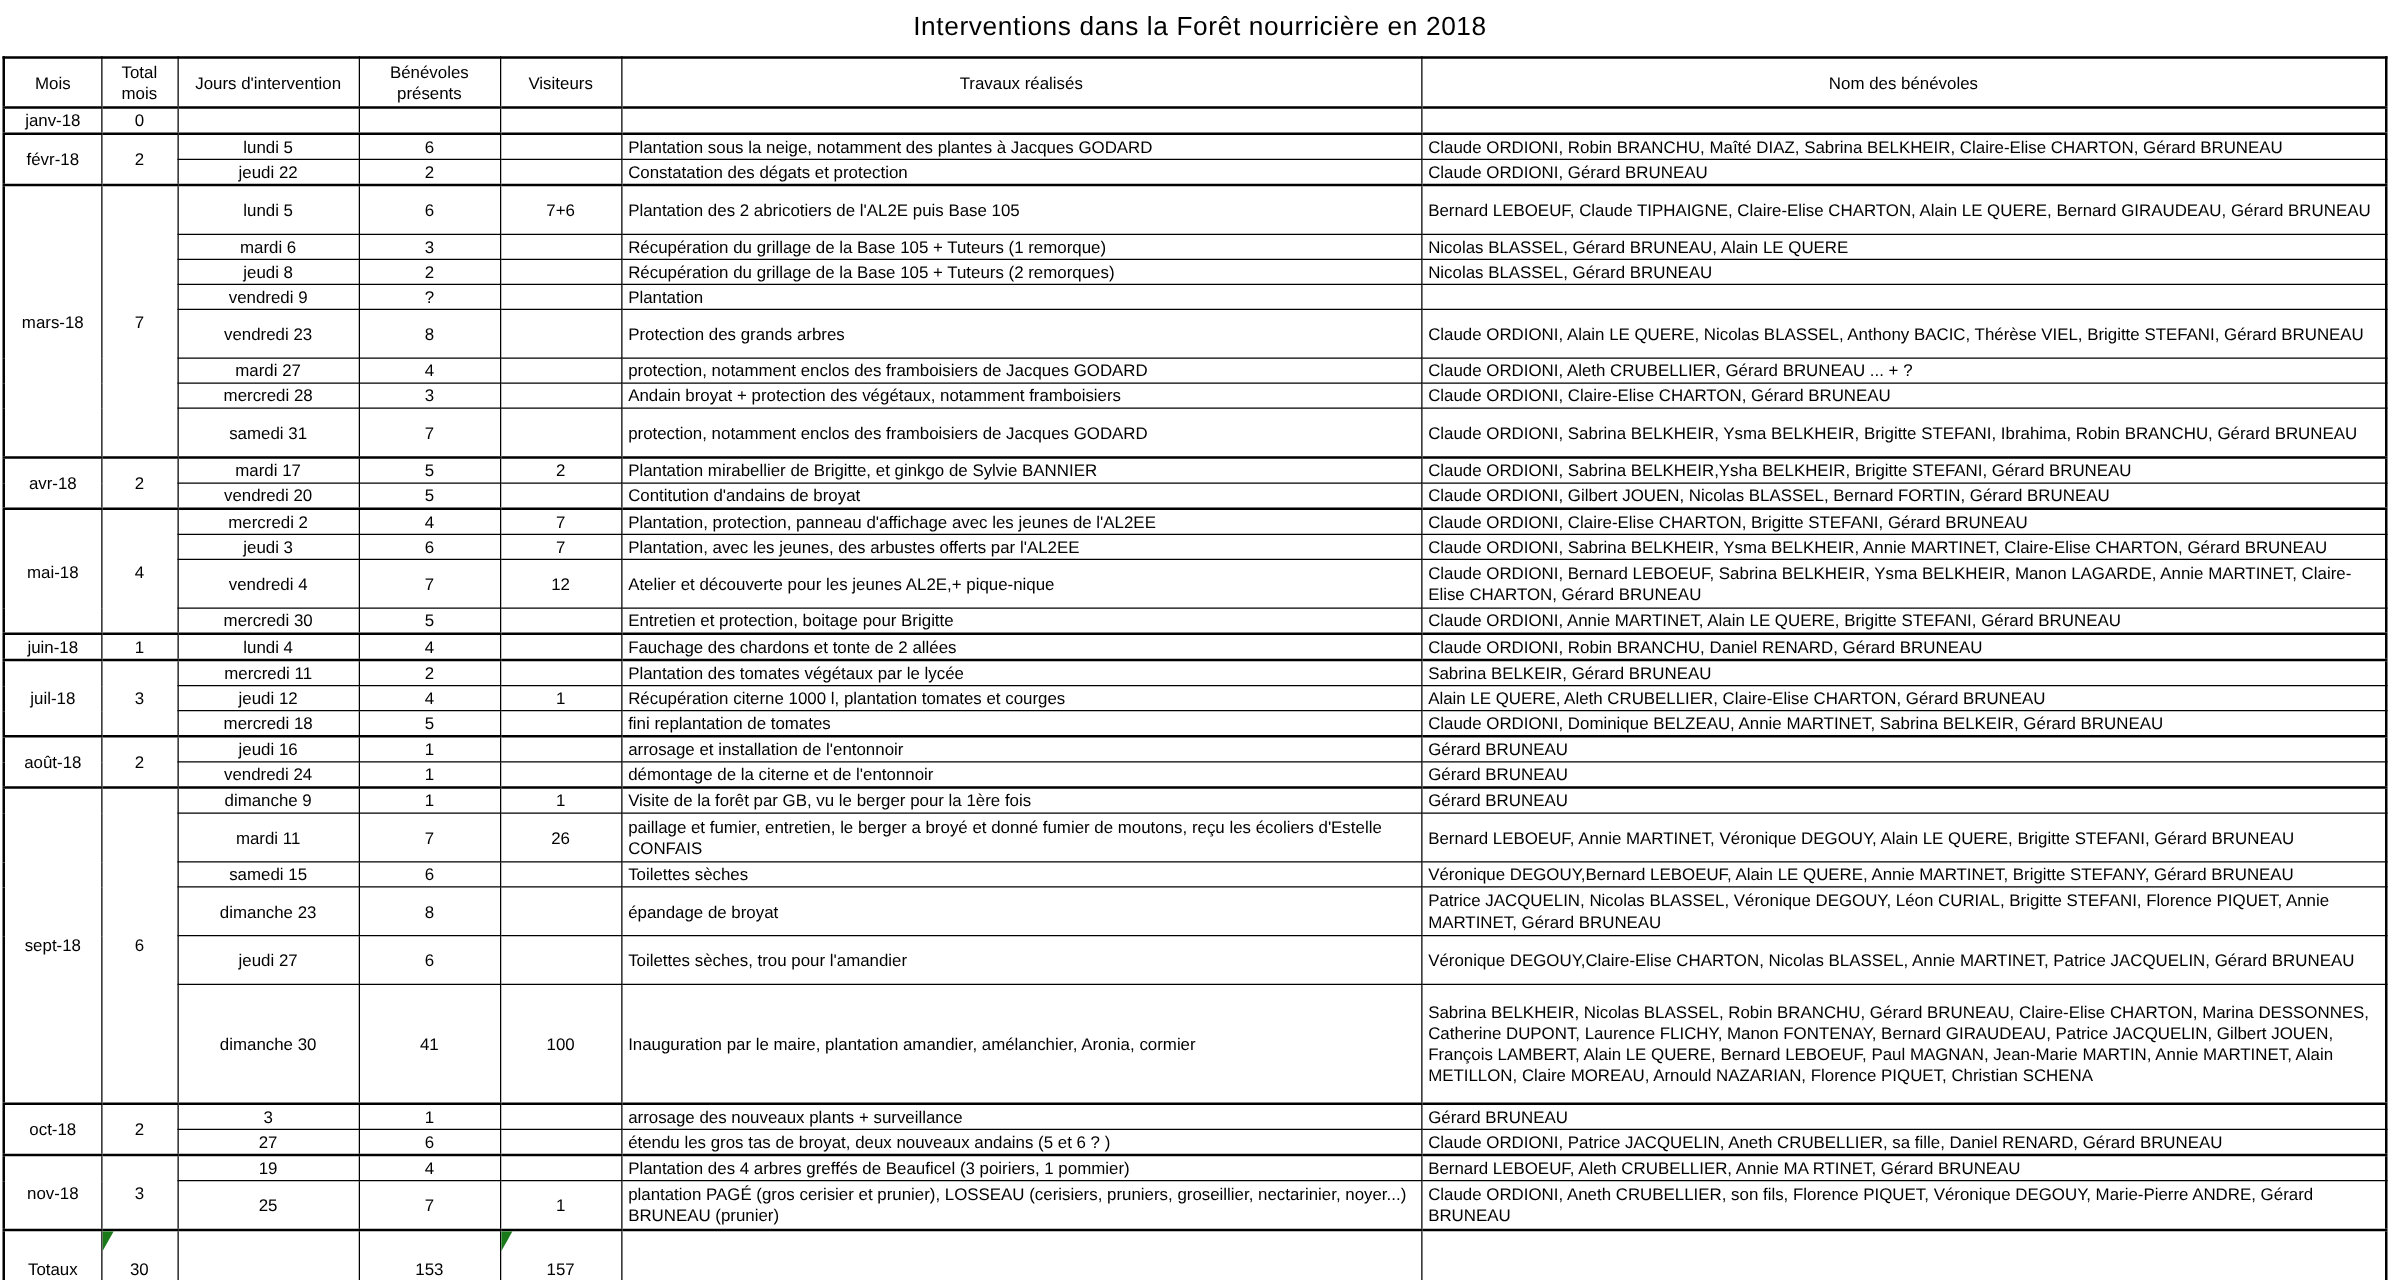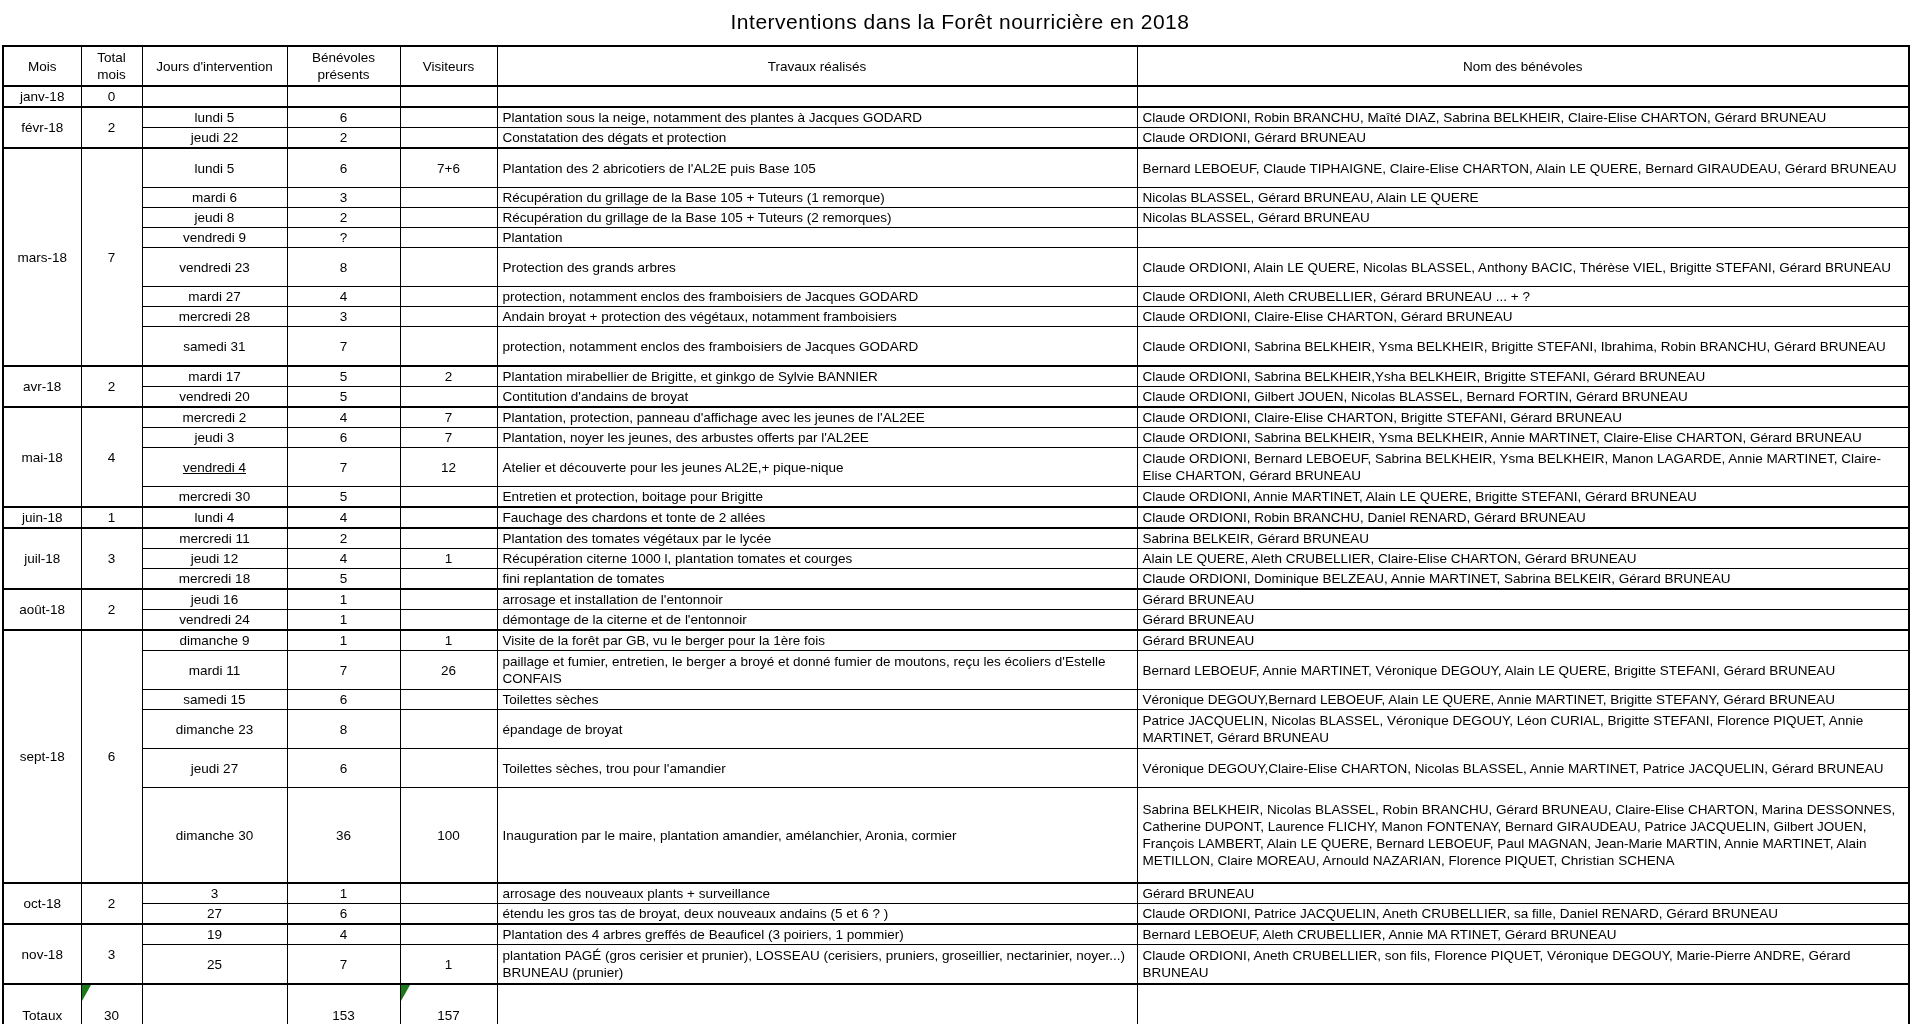--- a/index.html
+++ b/index.html
@@ -163,25 +163,25 @@
         <td class="c">mercredi 2</td>
         <td class="c">4</td>
         <td class="c">7</td>
         <td class="l">Plantation, protection, panneau d'affichage avec les jeunes de l'AL2EE</td>
         <td class="l">Claude ORDIONI, Claire-Elise CHARTON, Brigitte STEFANI, Gérard BRUNEAU</td>
       </tr>
       <tr>
         <td class="c">jeudi 3</td>
         <td class="c">6</td>
         <td class="c">7</td>
-        <td class="l">Plantation, noyer les jeunes, des arbustes offerts par l'AL2EE</td>
+        <td class="l">Plantation, avec les jeunes, des arbustes offerts par l'AL2EE</td>
         <td class="l">Claude ORDIONI,  Sabrina BELKHEIR, Ysma BELKHEIR,  Annie MARTINET, Claire-Elise CHARTON, Gérard BRUNEAU</td>
       </tr>
       <tr>
-        <td class="c" style="height: 36px; text-decoration: underline;">vendredi 4</td>
+        <td class="c" style="height: 36px;">vendredi 4</td>
         <td class="c">7</td>
         <td class="c">12</td>
         <td class="l">Atelier et découverte pour les jeunes AL2E,+  pique-nique</td>
         <td class="l">Claude ORDIONI, Bernard LEBOEUF, Sabrina BELKHEIR, Ysma BELKHEIR, Manon LAGARDE, Annie MARTINET, Claire-Elise CHARTON, Gérard BRUNEAU</td>
       </tr>
       <tr>
         <td class="c">mercredi 30</td>
         <td class="c">5</td>
         <td class="c"></td>
         <td class="l">Entretien et protection, boitage pour Brigitte</td>
@@ -267,21 +267,21 @@
       </tr>
       <tr>
         <td class="c" style="height: 36px;">jeudi 27</td>
         <td class="c">6</td>
         <td class="c"></td>
         <td class="l">Toilettes sèches, trou pour l'amandier</td>
         <td class="l">Véronique DEGOUY,Claire-Elise CHARTON, Nicolas BLASSEL, Annie MARTINET,  Patrice JACQUELIN, Gérard BRUNEAU</td>
       </tr>
       <tr>
         <td class="c" style="height: 92px;">dimanche 30</td>
-        <td class="c">36</td>
+        <td class="c">41</td>
         <td class="c">100</td>
         <td class="l">Inauguration par le maire, plantation amandier, amélanchier, Aronia, cormier</td>
         <td class="l">Sabrina BELKHEIR, Nicolas BLASSEL, Robin BRANCHU, Gérard BRUNEAU, Claire-Elise CHARTON, Marina DESSONNES, Catherine DUPONT, Laurence FLICHY, Manon FONTENAY, Bernard GIRAUDEAU, Patrice JACQUELIN, Gilbert JOUEN, François LAMBERT, Alain LE QUERE, Bernard LEBOEUF, Paul MAGNAN, Jean-Marie MARTIN, Annie MARTINET, Alain METILLON, Claire MOREAU, Arnould NAZARIAN, Florence PIQUET, Christian SCHENA</td>
       </tr>
       <tr class="month-start">
         <td class="c" rowspan="2">oct-18</td>
         <td class="c" rowspan="2">2</td>
         <td class="c">3</td>
         <td class="c">1</td>
         <td class="c"></td>

